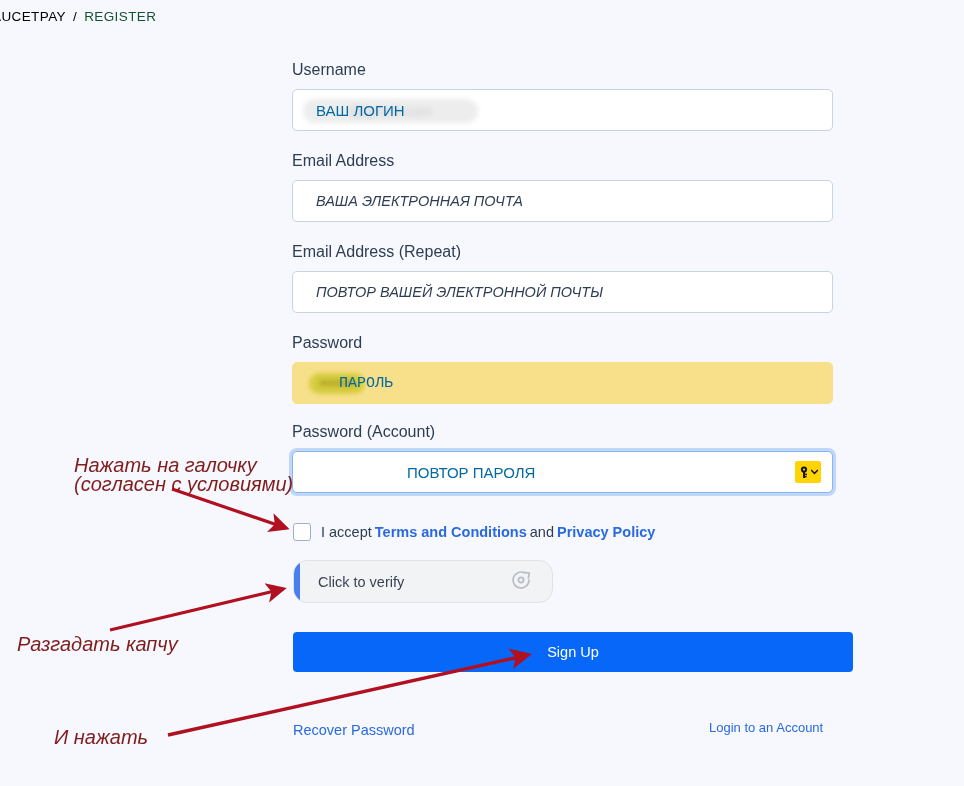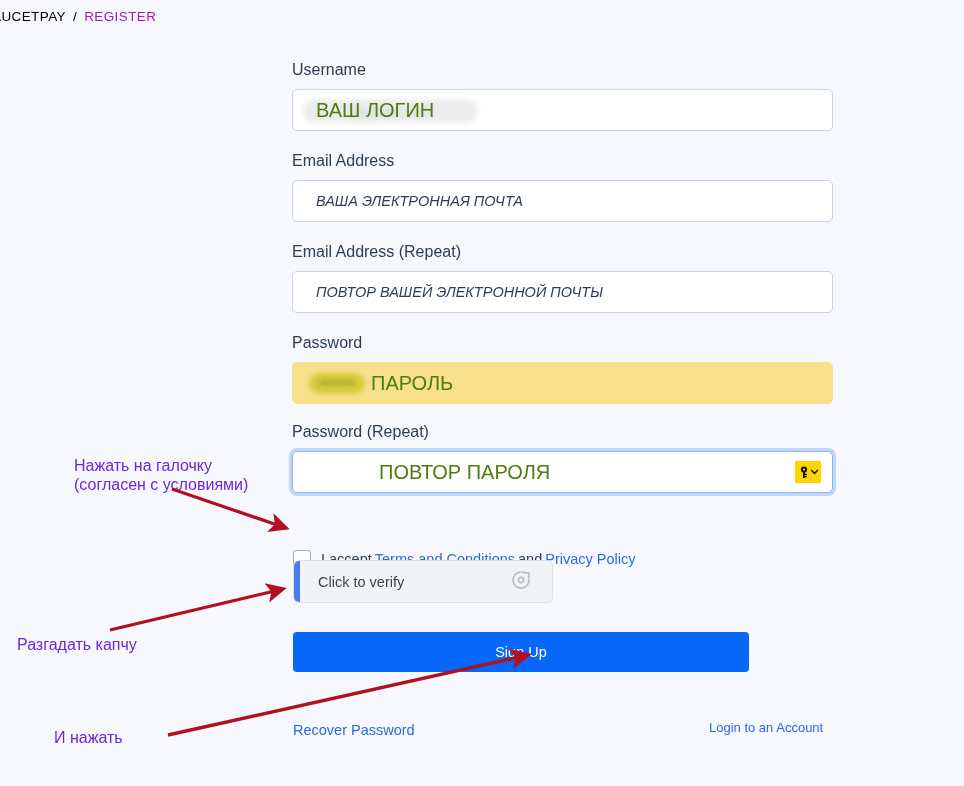--- a/index.html
+++ b/index.html
@@ -22,21 +22,21 @@
     left: -8px;
     top: 9px;
     font-size: 13.5px;
     letter-spacing: 0.4px;
     white-space: nowrap;
     display: flex;
     align-items: center;
     gap: 7px;
   }
   .crumb-current {
-    color: #a21caf;
+    color: #14532d;
   }
 
   
   .form {
     position: absolute;
     left: 292px;
     top: 62px;
     width: 541px;
   }
   .field {
@@ -59,22 +59,22 @@
     align-items: center;
     position: relative;
   }
   .input-text {
     font-size: 14.5px;
     padding-left: 23px;
     line-height: 1;
     white-space: nowrap;
   }
   .input-text.ru-red {
-    color: #4d7c0f;
-    font-size: 20px;
+    color: #0369a1;
+    font-size: 15px;
   }
   .input-text.dark {
     color: #2e3d52;
     font-style: italic;
   }
 
   
   .blur-email {
     position: absolute;
     left: 10px;
@@ -115,32 +115,33 @@
     position: absolute;
     left: 26px;
     top: 17px;
     width: 36px;
     height: 6px;
     border-radius: 3px;
     background: #b9ae2c;
     filter: blur(2px);
   }
   .autofill .input-text {
-    padding-left: 78px;
+    padding-left: 46px;
     position: relative;
     z-index: 2;
+    font-family: Liberation Mono, monospace;
   }
 
   
   .input-box.focused {
     border: 1px solid #8bb4f2;
     box-shadow: 0 0 0 3px rgba(120, 170, 245, 0.42);
   }
   .focused .input-text {
-    padding-left: 86px;
+    padding-left: 114px;
   }
   .key-badge {
     position: absolute;
     right: 11px;
     top: 50%;
     transform: translateY(-50%);
     width: 26px;
     height: 22px;
     background: #ffd400;
     border-radius: 2px;
@@ -150,53 +151,54 @@
     gap: 1px;
   }
 
   .gap-22 { height: 22px; }
   .gap-20 { height: 20px; }
 
   
   .terms-row {
     position: absolute;
     left: 293px;
-    top: 550px;
+    top: 523px;
     display: flex;
     align-items: center;
     font-size: 14.5px;
     color: #2e3d52;
     white-space: nowrap;
   }
   .checkbox {
     width: 16px;
     height: 16px;
     border: 1.5px solid #9fb0c6;
     border-radius: 3px;
     background: #fff;
     margin-right: 10px;
     flex: none;
   }
   .terms-row a,
   .terms-link {
     color: #2a6ae0;
     text-decoration: none;
     margin: 0 3px;
+    font-weight: bold;
   }
 
   
   .captcha {
     position: absolute;
     left: 293px;
     top: 560px;
     width: 260px;
     height: 43px;
     background: #f2f3f5;
     border: 1px solid #dfe2e7;
-    border-radius: 6px;
+    border-radius: 14px;
     box-sizing: border-box;
     display: flex;
     align-items: center;
     overflow: hidden;
   }
   .captcha-accent {
     position: absolute;
     left: 0;
     top: 0;
     width: 6px;
@@ -213,21 +215,21 @@
     right: 20px;
     top: 50%;
     transform: translateY(-50%);
   }
 
   
   .signup-btn {
     position: absolute;
     left: 293px;
     top: 632px;
-    width: 456px;
+    width: 560px;
     height: 40px;
     background: #0667f9;
     border: none;
     border-radius: 4px;
     color: #ffffff;
     font-size: 14.5px;
     font-family: "Liberation Sans", sans-serif;
     cursor: pointer;
     padding: 0;
   }
@@ -248,24 +250,25 @@
   }
   .flink {
     color: #2a6ae0;
     text-decoration: none;
     display: block;
   }
 
   
   .anno {
     position: absolute;
-    color: #6d28d9;
-    font-size: 16px;
+    color: #7f1d1d;
+    font-size: 20px;
     line-height: 19px;
     white-space: nowrap;
+    font-style: italic;
   }
   .anno-terms { left: 74px; top: 456px; }
   .anno-captcha { left: 17px; top: 635px; }
   .anno-press { left: 54px; top: 728px; }
 
   .arrow-layer {
     position: absolute;
     left: 0;
     top: 0;
     width: 964px;
@@ -317,21 +320,21 @@
     <div class="input-box autofill">
       <div class="pw-pill"></div>
       <div class="pw-pill-dots"></div>
       <span class="input-text ru-red">ПАРОЛЬ</span>
     </div>
   </div>
 
   <div class="gap-20"></div>
 
   <div class="field">
-    <div class="field-label">Password (Repeat)</div>
+    <div class="field-label">Password (Account)</div>
     <div class="input-box focused">
       <span class="input-text ru-red">ПОВТОР ПАРОЛЯ</span>
       <span class="key-badge">
         <svg width="11" height="13" viewBox="0 0 11 13" aria-hidden="true">
           <circle cx="5" cy="3.6" r="3.1" fill="#111"></circle>
           <circle cx="5" cy="3.6" r="1.15" fill="#ffd400"></circle>
           <rect x="4.05" y="5.6" width="1.9" height="6.4" fill="#111"></rect>
           <rect x="5.95" y="7.7" width="2.0" height="1.5" fill="#111"></rect>
           <rect x="5.95" y="10.0" width="1.6" height="1.4" fill="#111"></rect>
         </svg>

